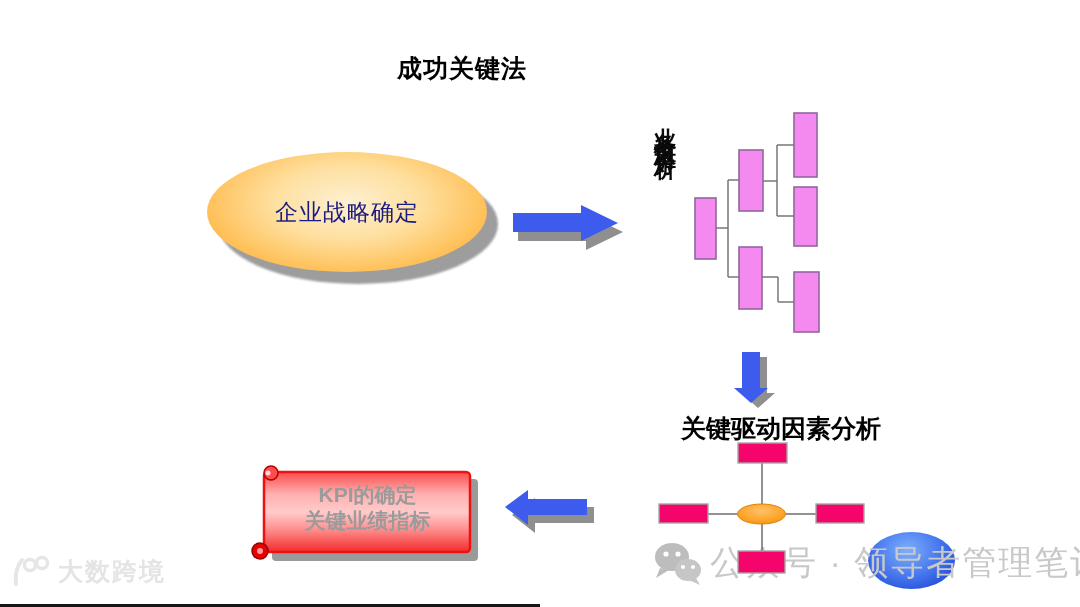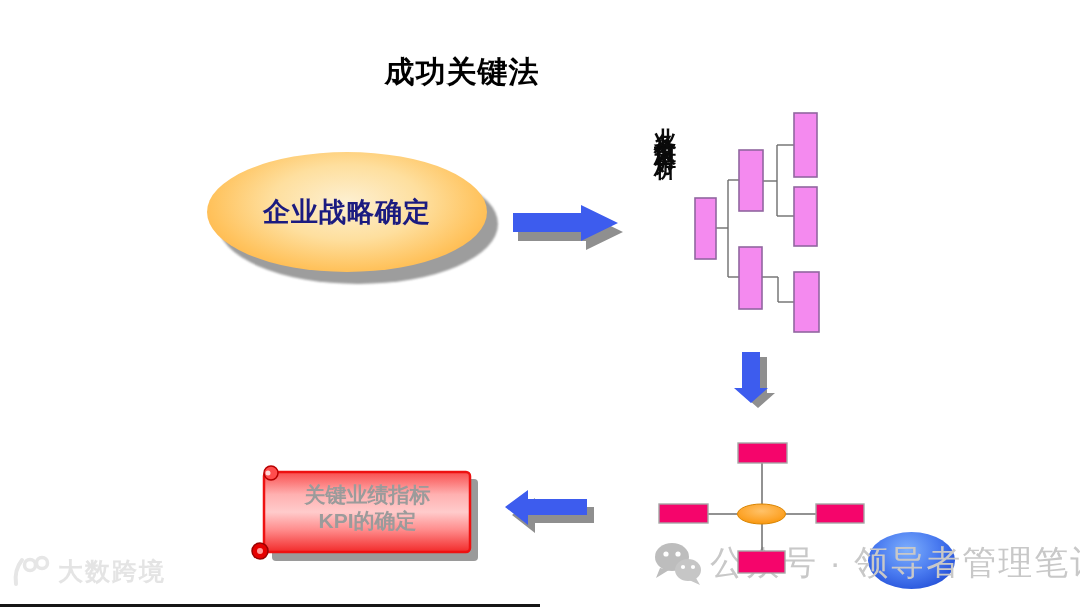--- a/index.html
+++ b/index.html
@@ -4,35 +4,35 @@
 <style>
   html,body{margin:0;padding:0;background:#ffffff;}
   .slide{
     position:relative;width:1080px;height:607px;background:#ffffff;overflow:hidden;
     font-family:"Liberation Sans",sans-serif;
   }
   .abs{position:absolute;}
 
   .title{
     position:absolute;left:0;top:52px;width:924px;text-align:center;
-    font-size:30px;font-weight:bold;color:var(--title-black,#000);letter-spacing:1px;
+    font-size:25px;font-weight:bold;color:var(--title-black,#000);letter-spacing:1px;
   }
 
   
   .ellipse-shadow{
     position:absolute;left:218px;top:164px;width:280px;height:120px;border-radius:50%;
     background:#9d9d9d;filter:blur(1px);
   }
   .strategy-ellipse{
     position:absolute;left:207px;top:152px;width:280px;height:120px;border-radius:50%;
     background:radial-gradient(ellipse at 50% 42%, #fdf0d2 0%, #fedf9e 38%, #ffc35e 68%, var(--ellipse-orange,#ffa126) 100%);
     display:flex;align-items:center;justify-content:center;
   }
   .strategy-ellipse span{
-    color:var(--ellipse-text-navy,#1b1b80);font-size:27px;font-weight:bold;letter-spacing:1px;
+    color:var(--ellipse-text-navy,#1b1b80);font-size:23px;font-weight:normal;letter-spacing:1px;
   }
 
   .vertical-label{
     position:absolute;left:650px;top:110px;height:210px;
     writing-mode:vertical-rl;text-orientation:upright;
     font-size:22px;font-weight:600;color:#0a0a0a;letter-spacing:5px;
   }
 
   .driver-title{
     position:absolute;left:640px;top:412px;width:282px;text-align:center;
@@ -109,20 +109,21 @@
       <rect x="108" y="81" width="23" height="59"></rect>
       <rect x="108" y="166" width="25" height="60"></rect>
     </g>
   </svg>
 
   <svg class="abs" style="left:730px;top:348px" width="50" height="62" viewBox="0 0 50 62">
     <polygon points="12,4 30,4 30,40 38,40 21,55 4,40 12,40" transform="translate(7,5)" style="fill:var(--arrow-shadow,#8f8f8f)"></polygon>
     <polygon points="12,4 30,4 30,40 38,40 21,55 4,40 12,40" style="fill:var(--arrow-blue,#3d5cee)"></polygon>
   </svg>
 
+  <div class="driver-title">关键驱动因素分析</div>
 
   <div class="page-badge"></div>
 
   <div class="wm-right">
     <svg width="52" height="46" viewBox="0 0 52 46">
       <ellipse cx="20" cy="17" rx="17" ry="14" fill="#bdbdbd"></ellipse>
       <polygon points="8,28 4,38 17,30" fill="#bdbdbd"></polygon>
       <circle cx="14" cy="14" r="2.6" fill="#ffffff"></circle>
       <circle cx="26" cy="14" r="2.6" fill="#ffffff"></circle>
       <ellipse cx="36" cy="30" rx="13" ry="11" fill="#c6c6c6"></ellipse>
@@ -173,22 +174,22 @@
       </linearGradient>
     </defs>
     <rect x="22" y="17" width="206" height="82" rx="4" fill="#9a9a9a"></rect>
     <rect x="14" y="10" width="206" height="80" rx="4" fill="url(#gScroll)" style="stroke:var(--scroll-red,#ee1111)" stroke-width="2.5"></rect>
     <circle cx="21" cy="11" r="7" fill="#ff4d4d" stroke="#b80000" stroke-width="1.5"></circle>
     <circle cx="18" cy="11" r="2.5" fill="#ffd7d7"></circle>
     <circle cx="10" cy="89" r="8" fill="#e60000" stroke="#990000" stroke-width="1.5"></circle>
     <circle cx="10" cy="89" r="3" fill="#ff9a9a"></circle>
   </svg>
   <div class="scroll-text">
+    <div>KPI的确定</div>
     <div>关键业绩指标</div>
-    <div>KPI的确定</div>
   </div>
 
   <div class="wm-left">
     <svg width="44" height="38" viewBox="0 0 44 38">
       <path d="M8,32 Q6,18 14,8" fill="none" stroke="#e6e6e6" stroke-width="4" stroke-linecap="round"></path>
       <circle cx="22" cy="13" r="5.5" fill="none" stroke="#e6e6e6" stroke-width="3.5"></circle>
       <circle cx="34" cy="11" r="5.5" fill="none" stroke="#e6e6e6" stroke-width="3.5"></circle>
     </svg>
     <span>大数跨境</span>
   </div>

